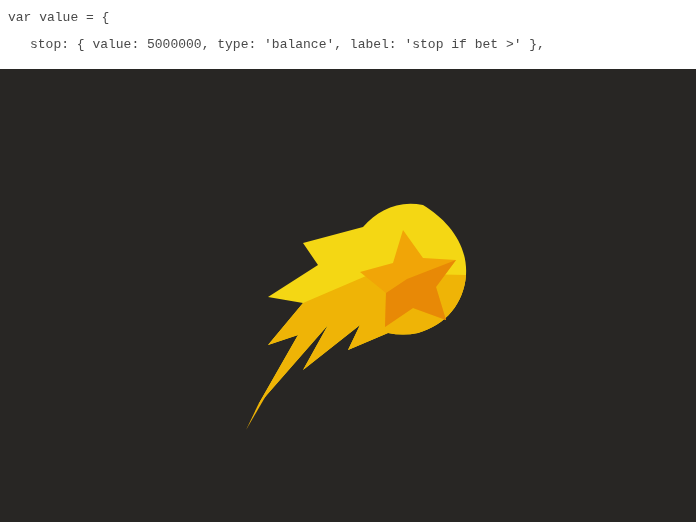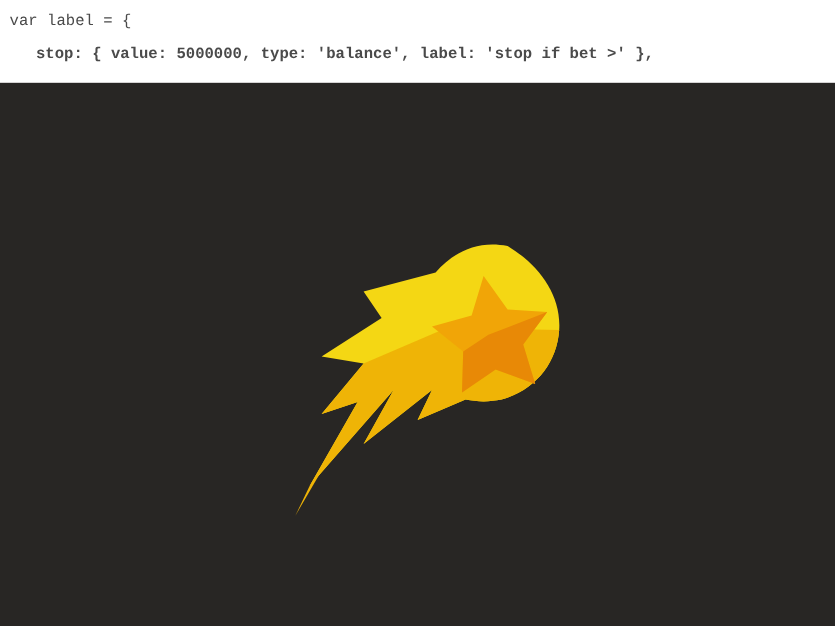--- a/index.html
+++ b/index.html
@@ -20,21 +20,20 @@
       padding: 6px 8px 12px 8px;
       line-height: 1.8;
       color: #4a4a4a;
     }
     .code-line-1 {
       margin-left: 0;
     }
     .code-line-2 {
       margin-left: 22px;
       margin-top: 4px;
-      font-weight: bold;
     }
     .image-area {
       background: #282624;
       width: 100%;
       height: calc(100% - 60px);
       display: flex;
       align-items: center;
       justify-content: center;
       position: relative;
     }
@@ -48,21 +47,21 @@
     }
     .comet-svg {
       width: 100%;
       height: 100%;
     }
   </style>
 </head>
 <body>
 
 <div class="code-area">
-  <div class="code-line-1">var label = {</div>
+  <div class="code-line-1">var value = {</div>
   <div class="code-line-2">stop: { value: 5000000, type: 'balance', label: 'stop if bet &gt;' },</div>
 </div>
 
 <div class="image-area">
   <div class="comet-container">
     <svg class="comet-svg" viewBox="0 0 280 310" xmlns="http://www.w3.org/2000/svg">
 
       <path d="M 215 60 
                C 240 75 260 100 258 130
                C 256 158 238 180 210 188

